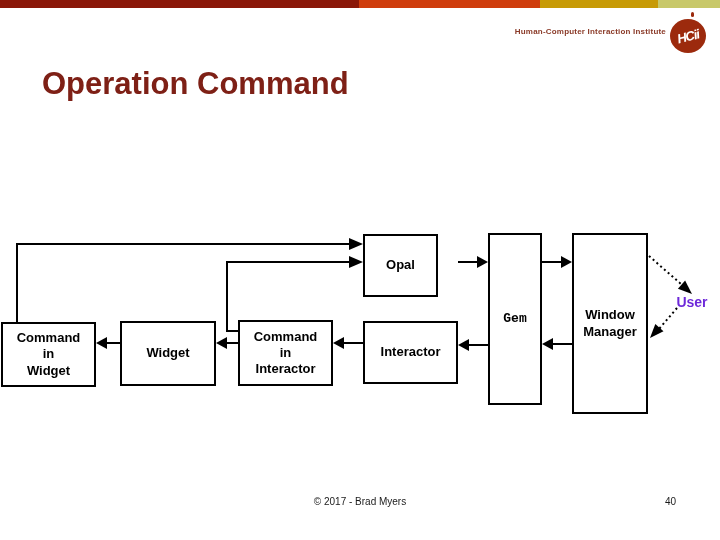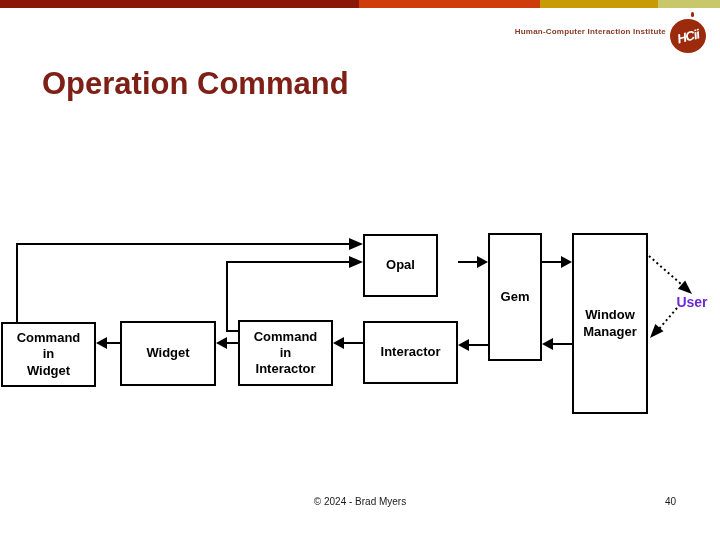--- a/index.html
+++ b/index.html
@@ -36,21 +36,21 @@
   .dbox{
     position:absolute;box-sizing:border-box;border:2px solid #000;background:#fff;
     display:flex;align-items:center;justify-content:center;text-align:center;
     font-size:13px;font-weight:bold;color:#000;line-height:1.25;white-space:pre-line;
   }
   .b-cmdwidget{left:1px;top:322px;width:95px;height:65px;}
   .b-widget{left:120px;top:321px;width:96px;height:65px;}
   .b-cmdinteractor{left:238px;top:320px;width:95px;height:66px;}
   .b-opal{left:363px;top:234px;width:75px;height:63px;}
   .b-interactor{left:363px;top:321px;width:95px;height:63px;}
-  .b-gem{left:488px;top:233px;width:54px;height:128px;}
+  .b-gem{left:488px;top:233px;width:54px;height:172px;font-family:Liberation Mono, monospace;}
   .b-wm{left:572px;top:233px;width:76px;height:181px;}
   .user-label{
     position:absolute;left:668px;top:294px;width:48px;text-align:center;
     font-size:14px;font-weight:bold;color:#6d28d9;
   }
   .connector-layer{position:absolute;left:0;top:0;}
   
   .footer-credit{
     position:absolute;left:0;top:496px;width:720px;text-align:center;
     font-size:10px;color:#1a1a1a;
@@ -125,16 +125,16 @@
   <div class="dbox b-cmdinteractor">Command
 in
 Interactor</div>
   <div class="dbox b-opal">Opal</div>
   <div class="dbox b-interactor">Interactor</div>
   <div class="dbox b-gem">Gem</div>
   <div class="dbox b-wm">Window
 Manager</div>
   <div class="user-label">User</div>
 
-  <div class="footer-credit">© 2024 - Brad Myers</div>
+  <div class="footer-credit">© 2017 - Brad Myers</div>
   <div class="footer-page">40</div>
 
 </div>
 
 </body></html>

